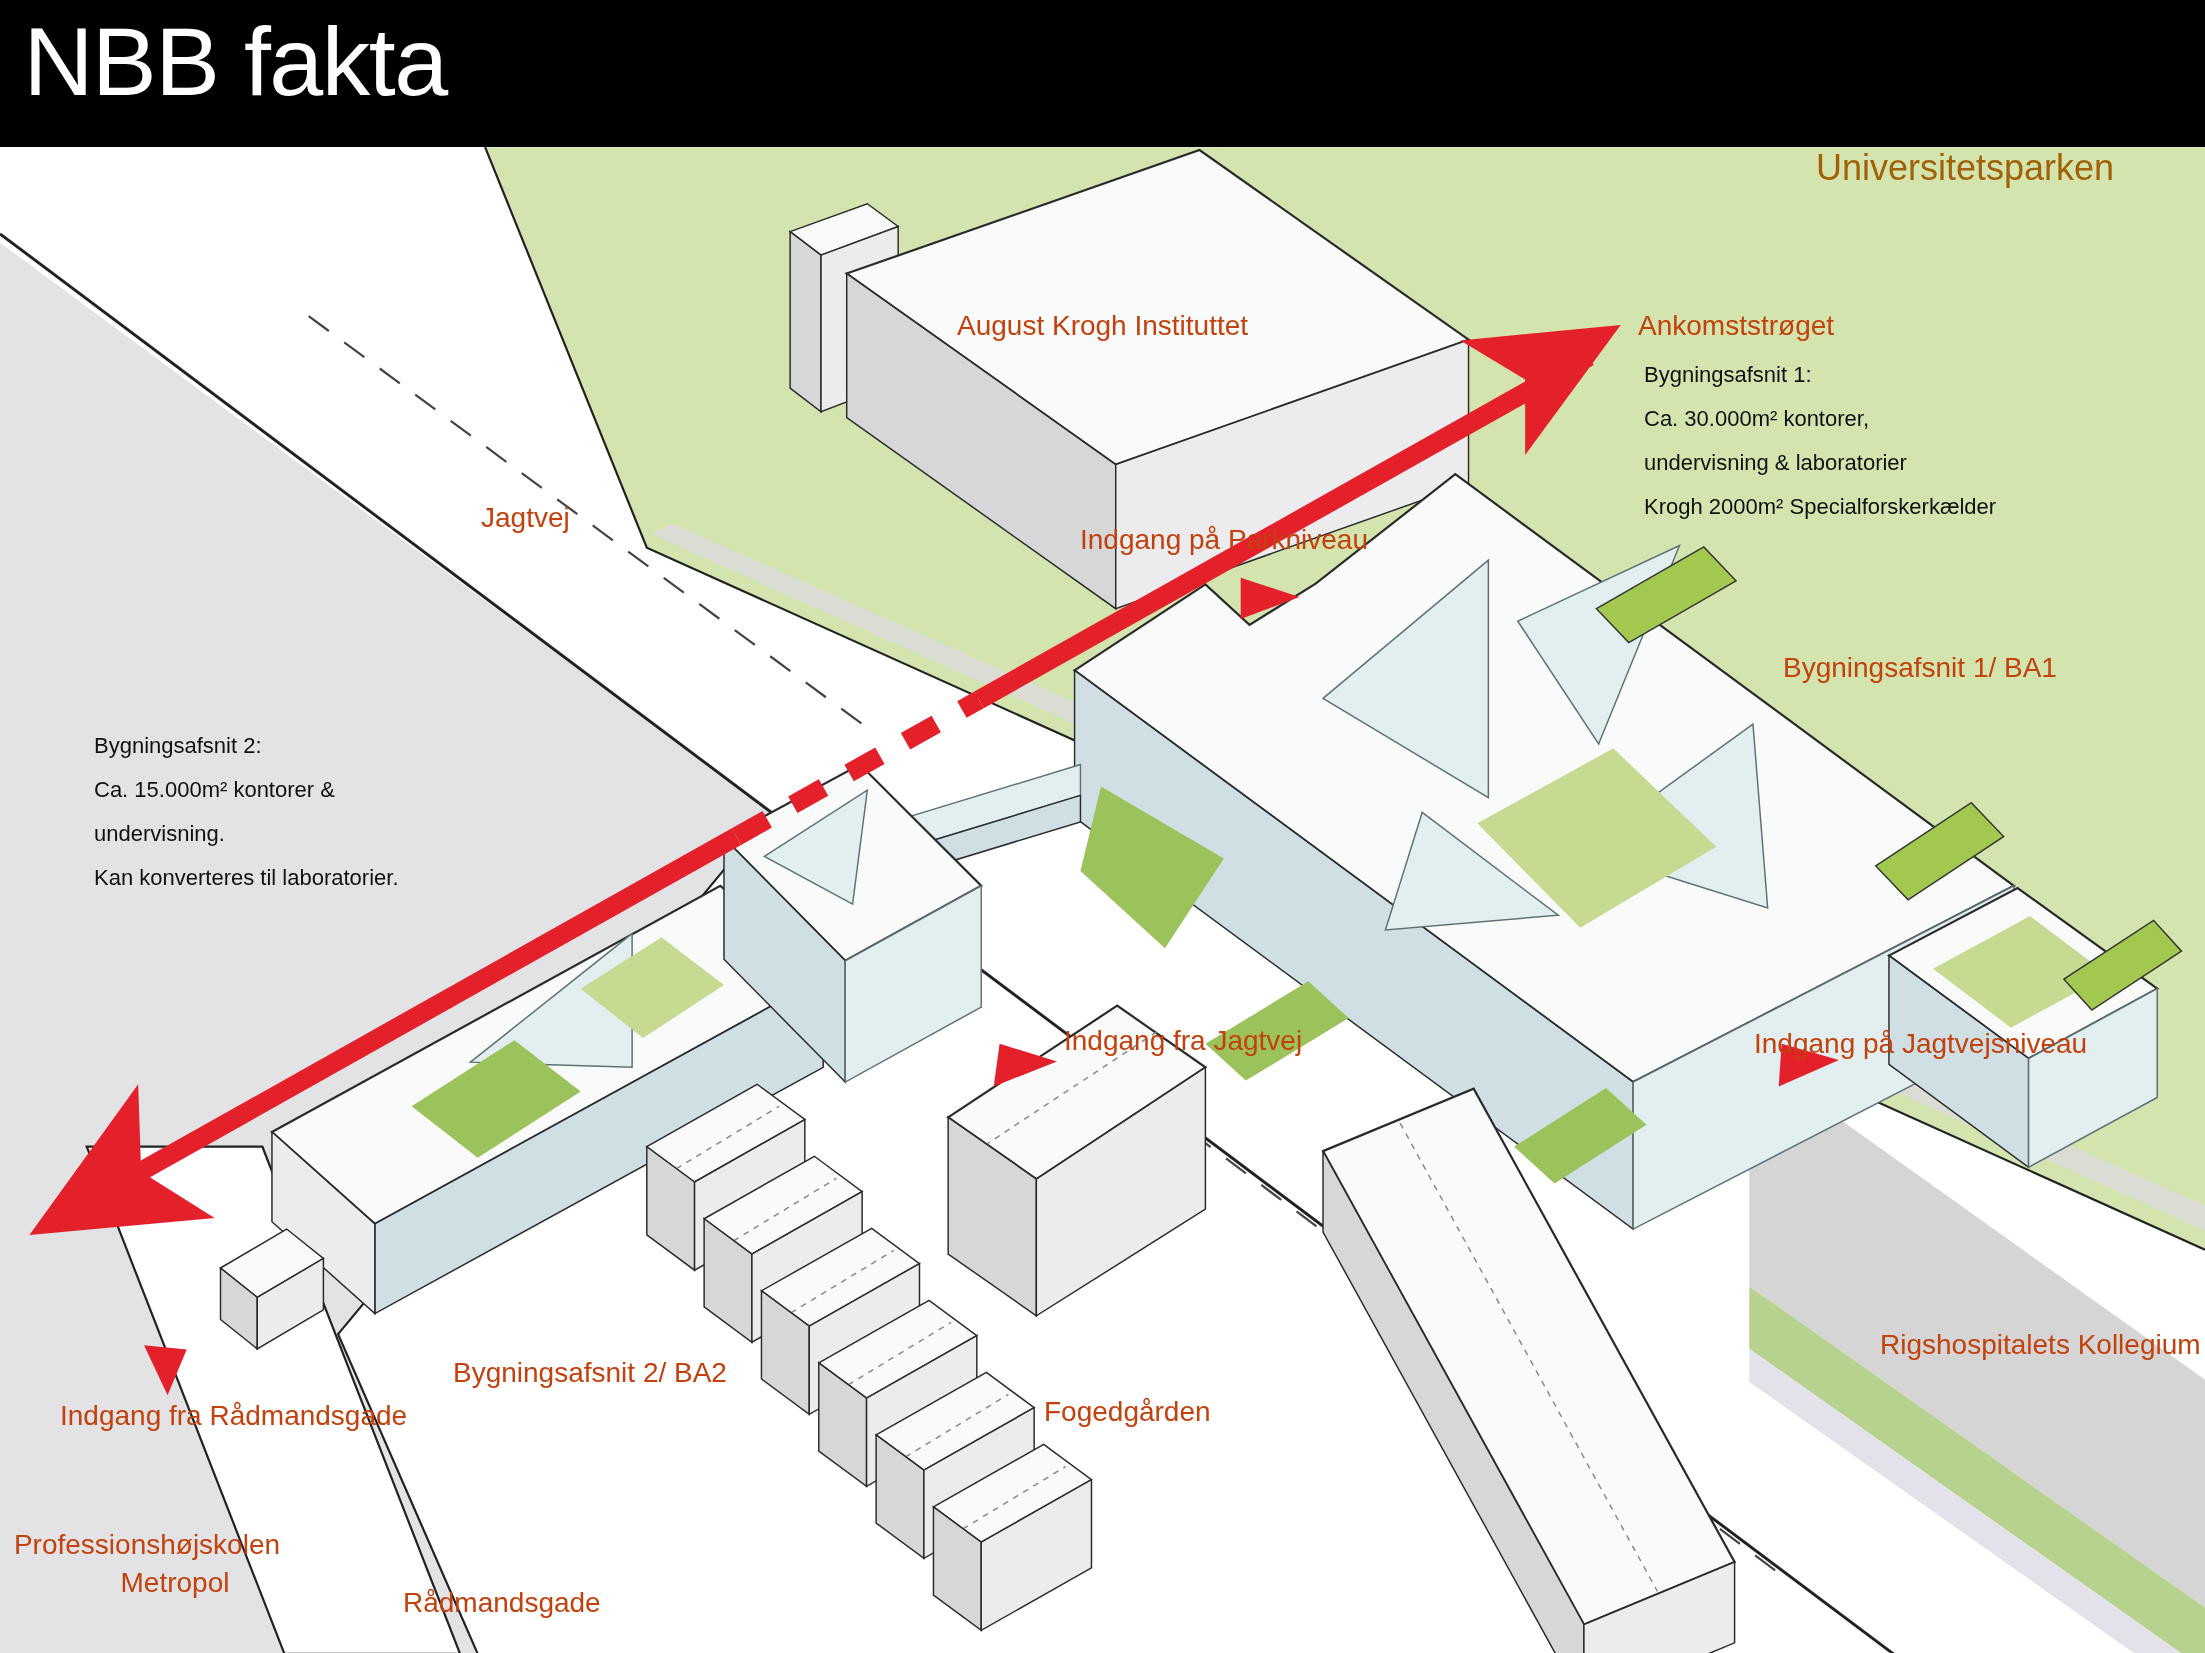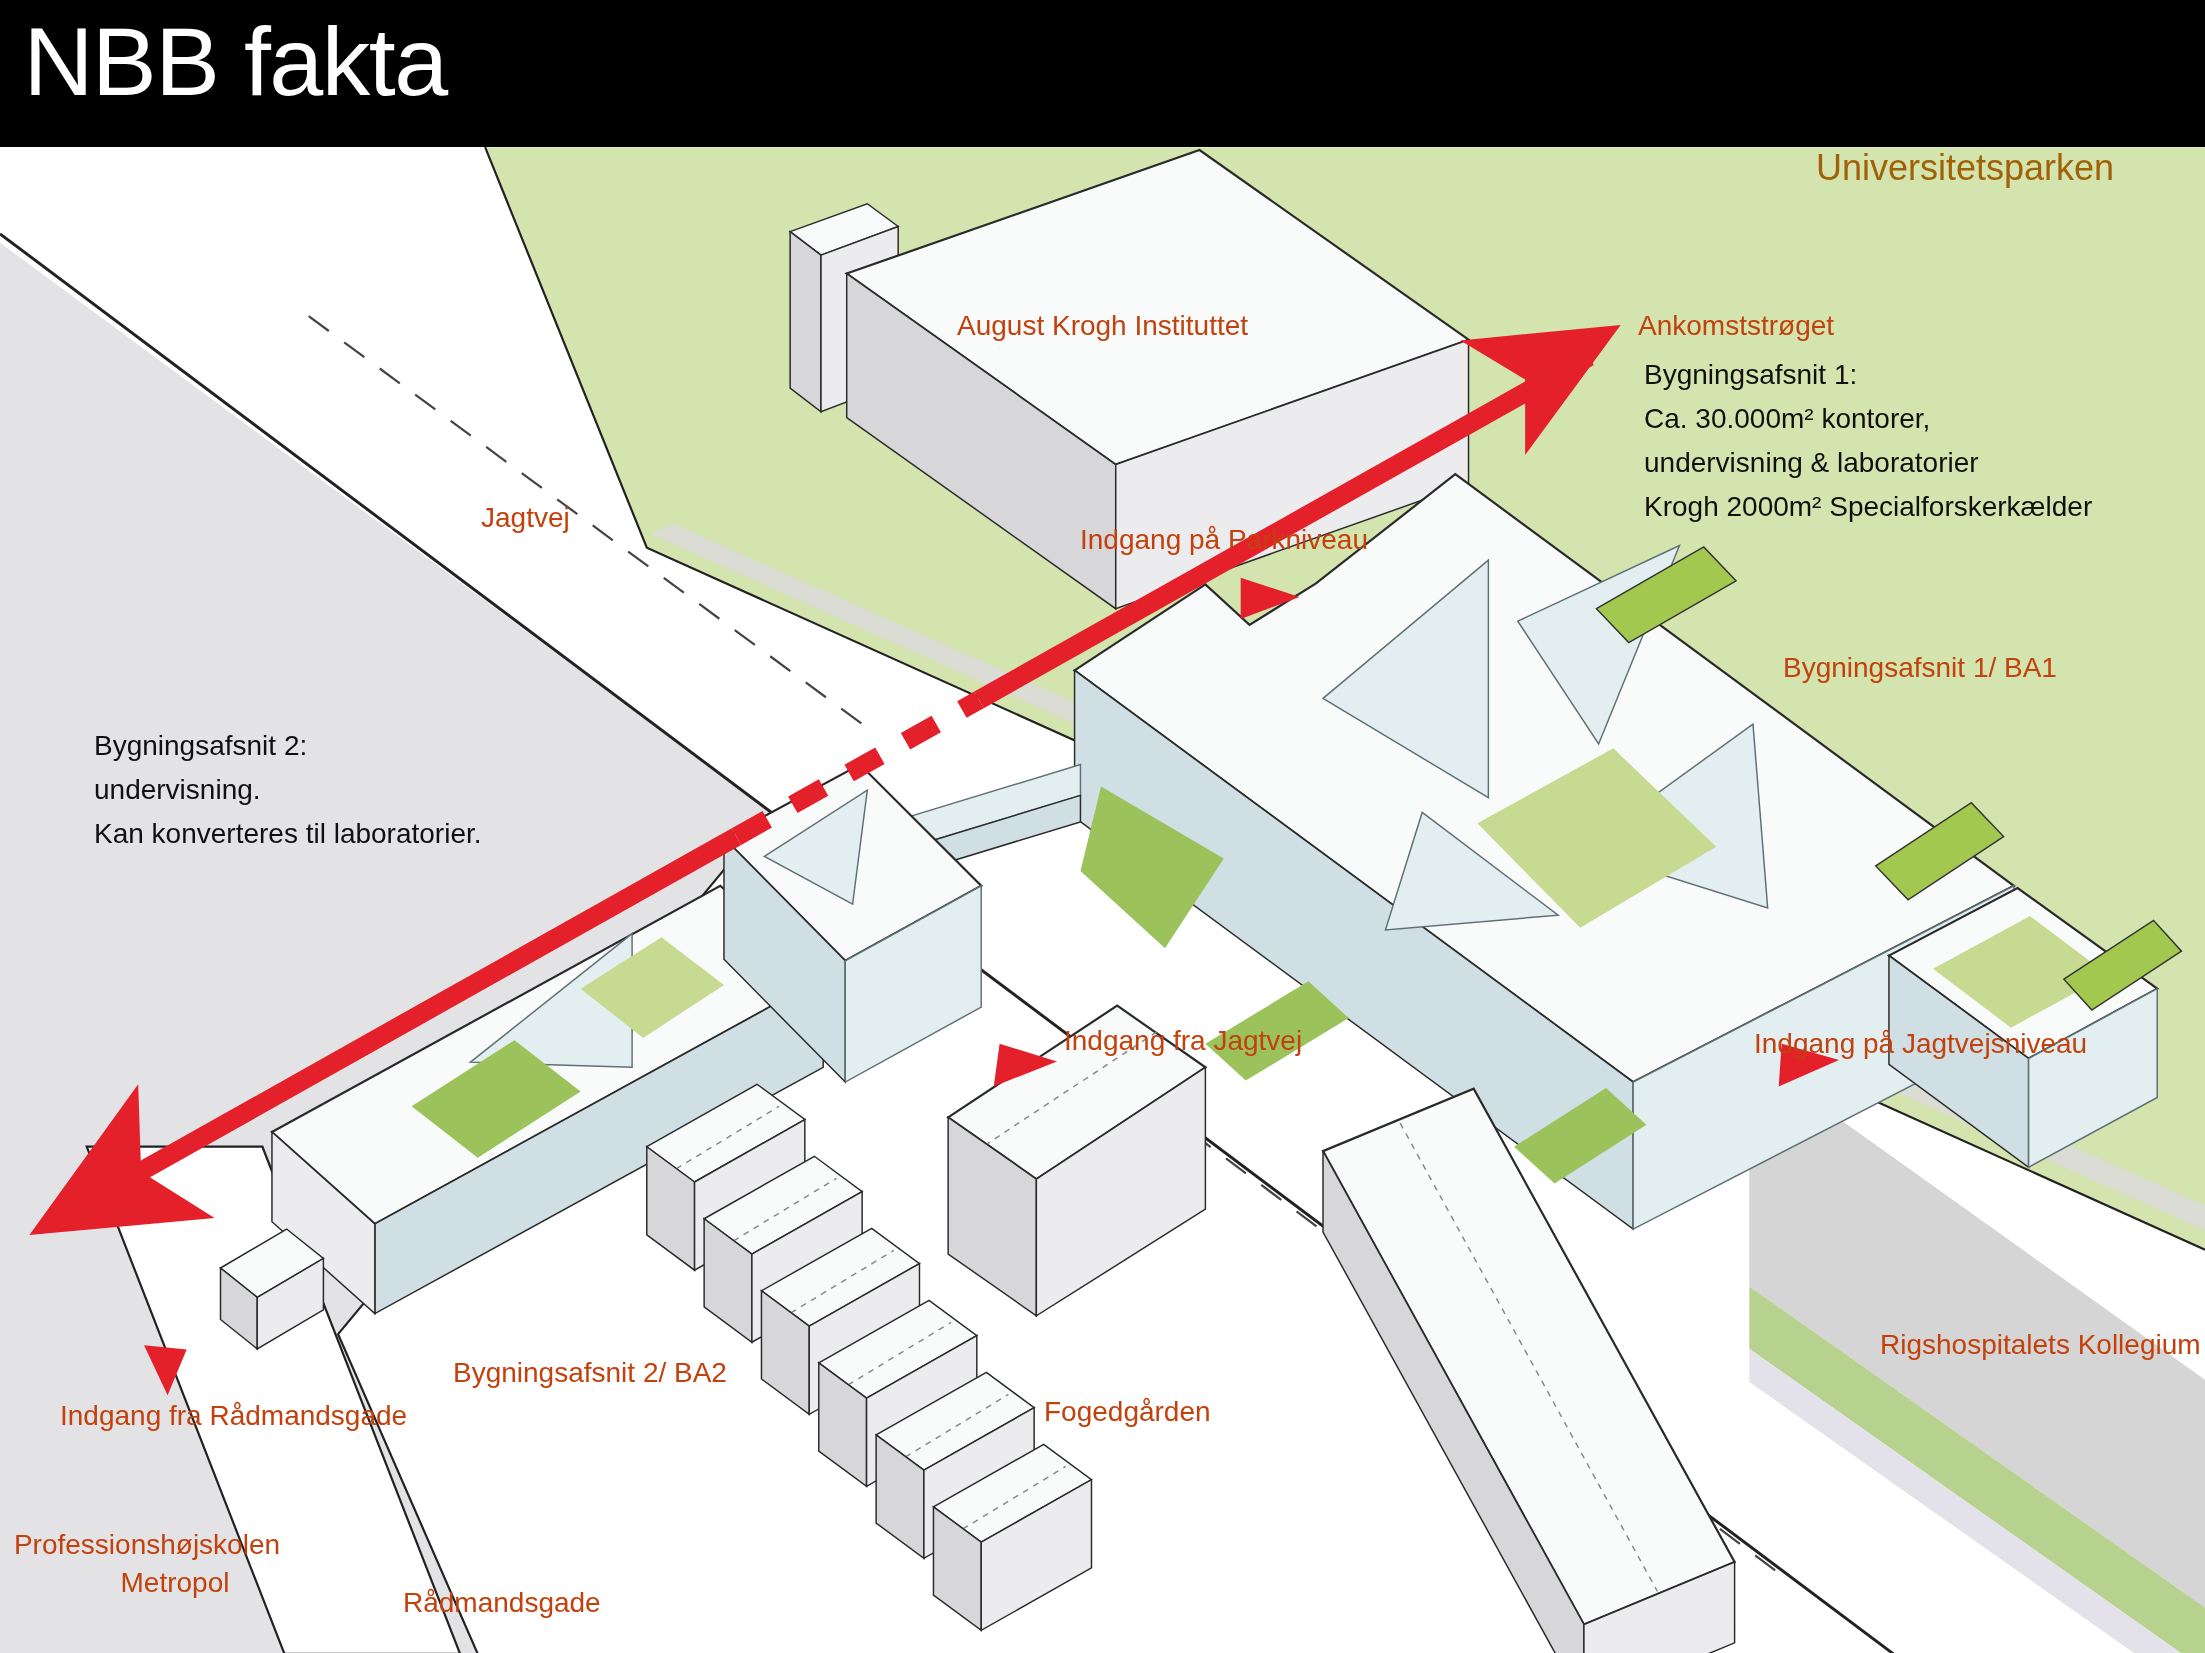--- a/index.html
+++ b/index.html
@@ -5,21 +5,21 @@
   html,body{margin:0;padding:0;background:#fff;}
   body{width:2205px;height:1654px;position:relative;overflow:hidden;
        font-family:"Liberation Sans", sans-serif;}
   #stage{position:absolute;left:0;top:0;width:2205px;height:1584px;}
   
   .header-bar{position:absolute;left:0;top:0;width:2205px;height:147px;background:var(--bar,#000);}
   .title{position:absolute;left:23.5px;top:5.9px;color:#fff;font-size:97px;letter-spacing:-1.5px;font-weight:400;}
   svg{position:absolute;left:0;top:0;}
   .lbl{position:absolute;color:#c2410c;font-size:28px;white-space:nowrap;margin-top:12px;}
   .lbl-big{position:absolute;color:#a16207;font-size:36px;white-space:nowrap;}
-  .info{position:absolute;color:#101010;font-size:28px;line-height:44px;white-space:nowrap;}
+  .info{position:absolute;color:#101010;font-size:22px;line-height:44px;white-space:nowrap;}
   .center{text-align:center;}
   
   .park{fill:var(--park);}
   .sidewalk{fill:var(--sidewalk);opacity:.85;}
   .zone{fill:var(--zone);}
   .white-road{fill:#fff;}
   .kgray{fill:var(--kgray);}
   .bgreen{fill:var(--bgreen);}
   .blav{fill:var(--blav);}
   .roof{fill:var(--roof);stroke:var(--outline);stroke-width:3;}
@@ -205,18 +205,19 @@
   <div class="lbl" style="left:403px;top:1575px;">Rådmandsgade</div>
 
   <div class="info" style="left:1644px;top:353px;">
     <div>Bygningsafsnit 1:</div>
     <div>Ca. 30.000m² kontorer,</div>
     <div>undervisning &amp; laboratorier</div>
     <div>Krogh 2000m² Specialforskerkælder</div>
   </div>
   <div class="info" style="left:94px;top:724px;">
     <div>Bygningsafsnit 2:</div>
+    <div>Ca. 15.000m² kontorer &amp;</div>
     <div>undervisning.</div>
     <div>Kan konverteres til laboratorier.</div>
   </div>
 
 </div>
 
 
 </body></html>

